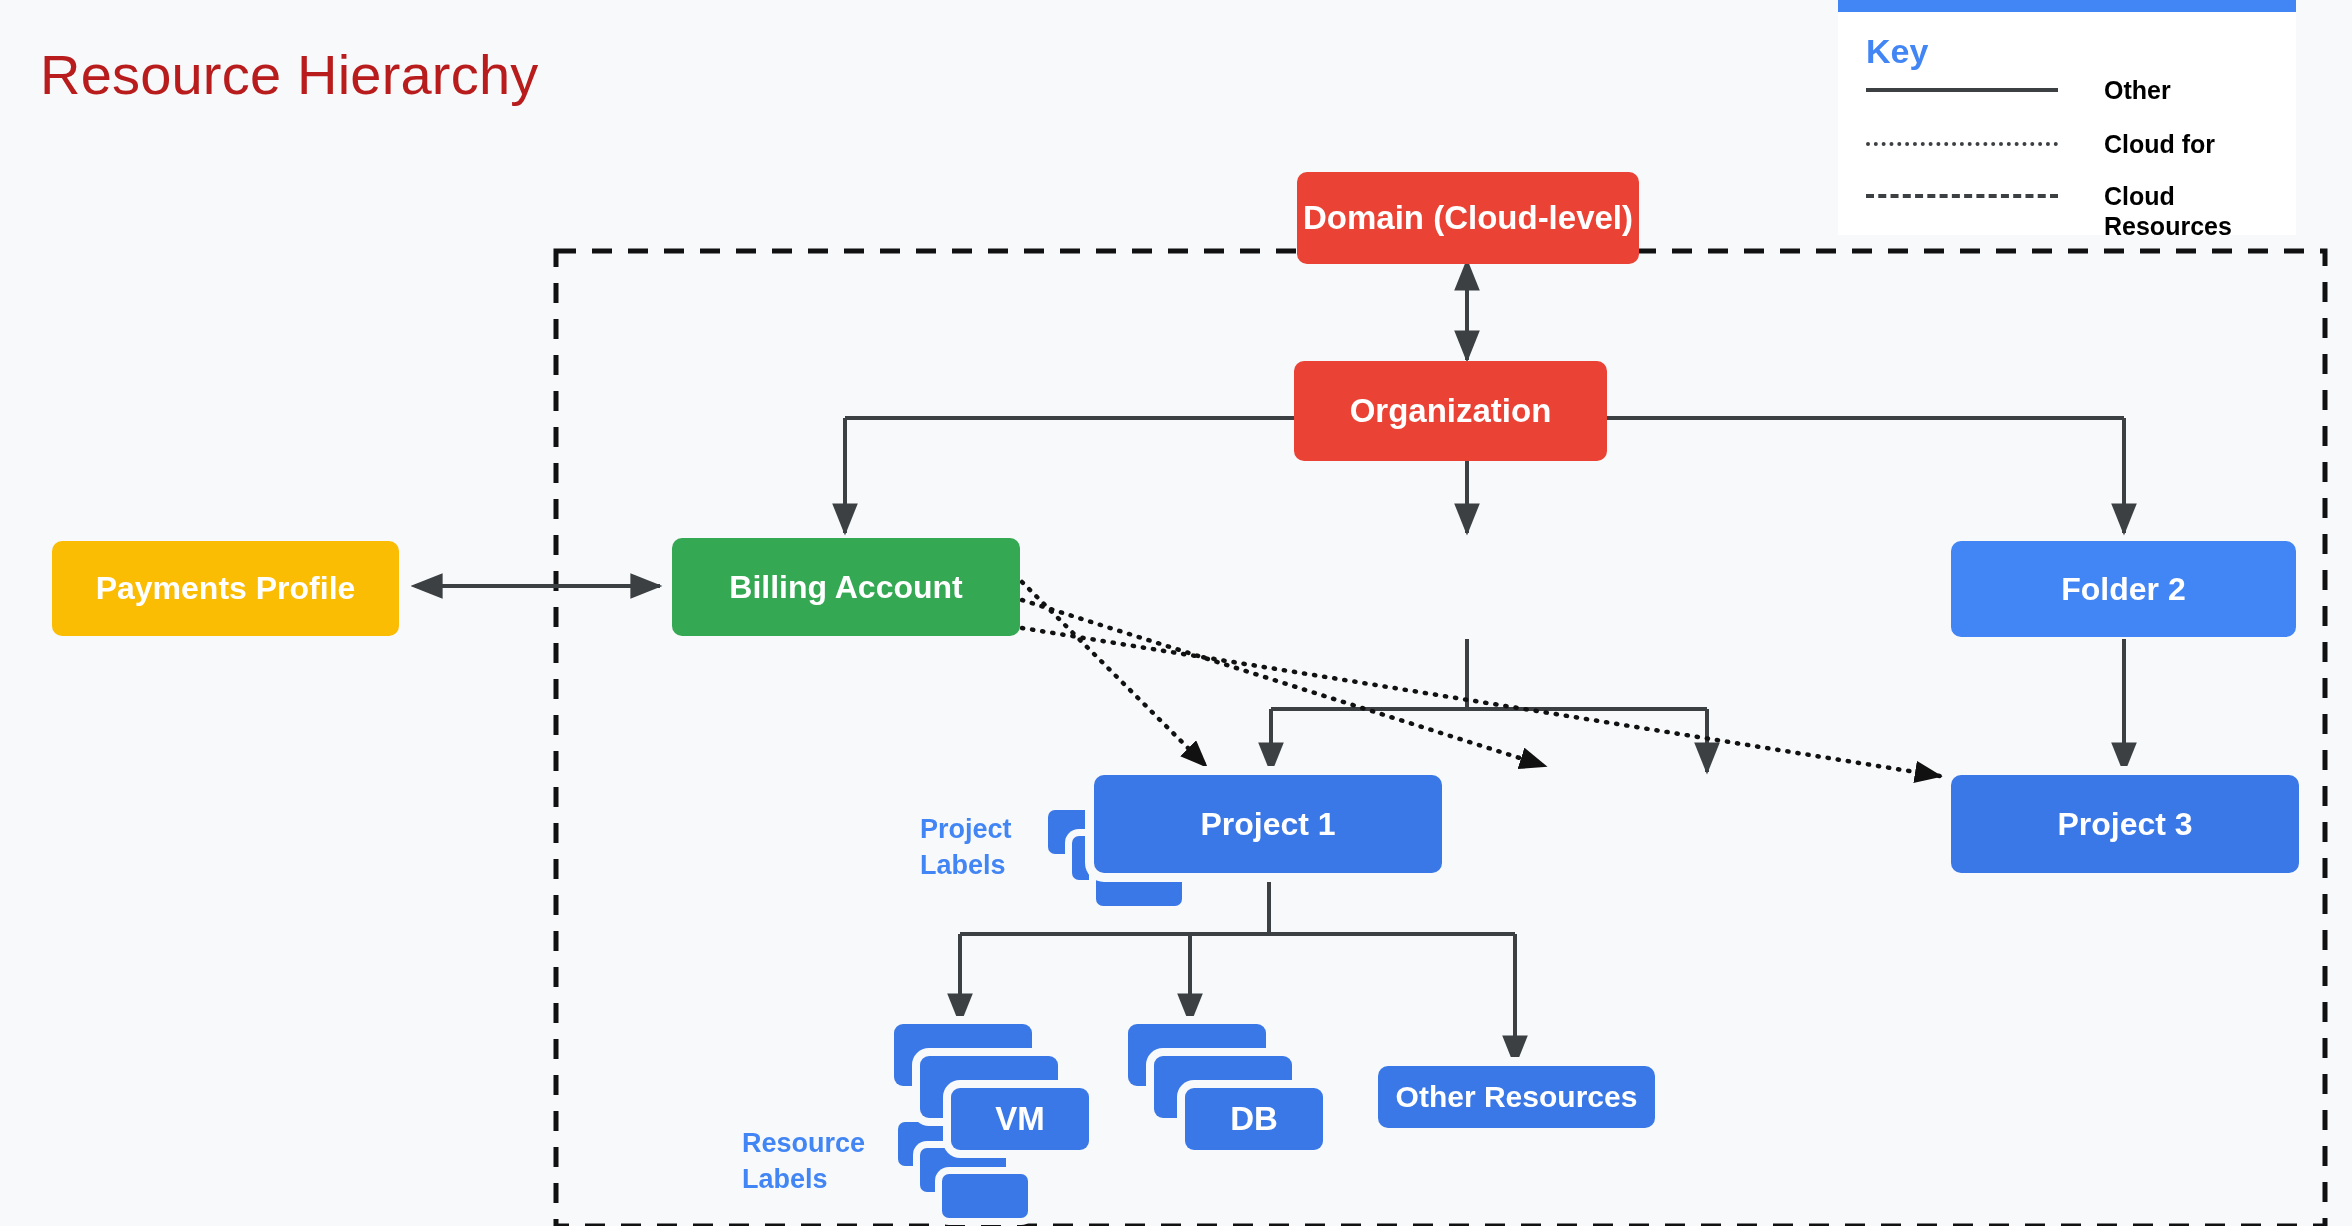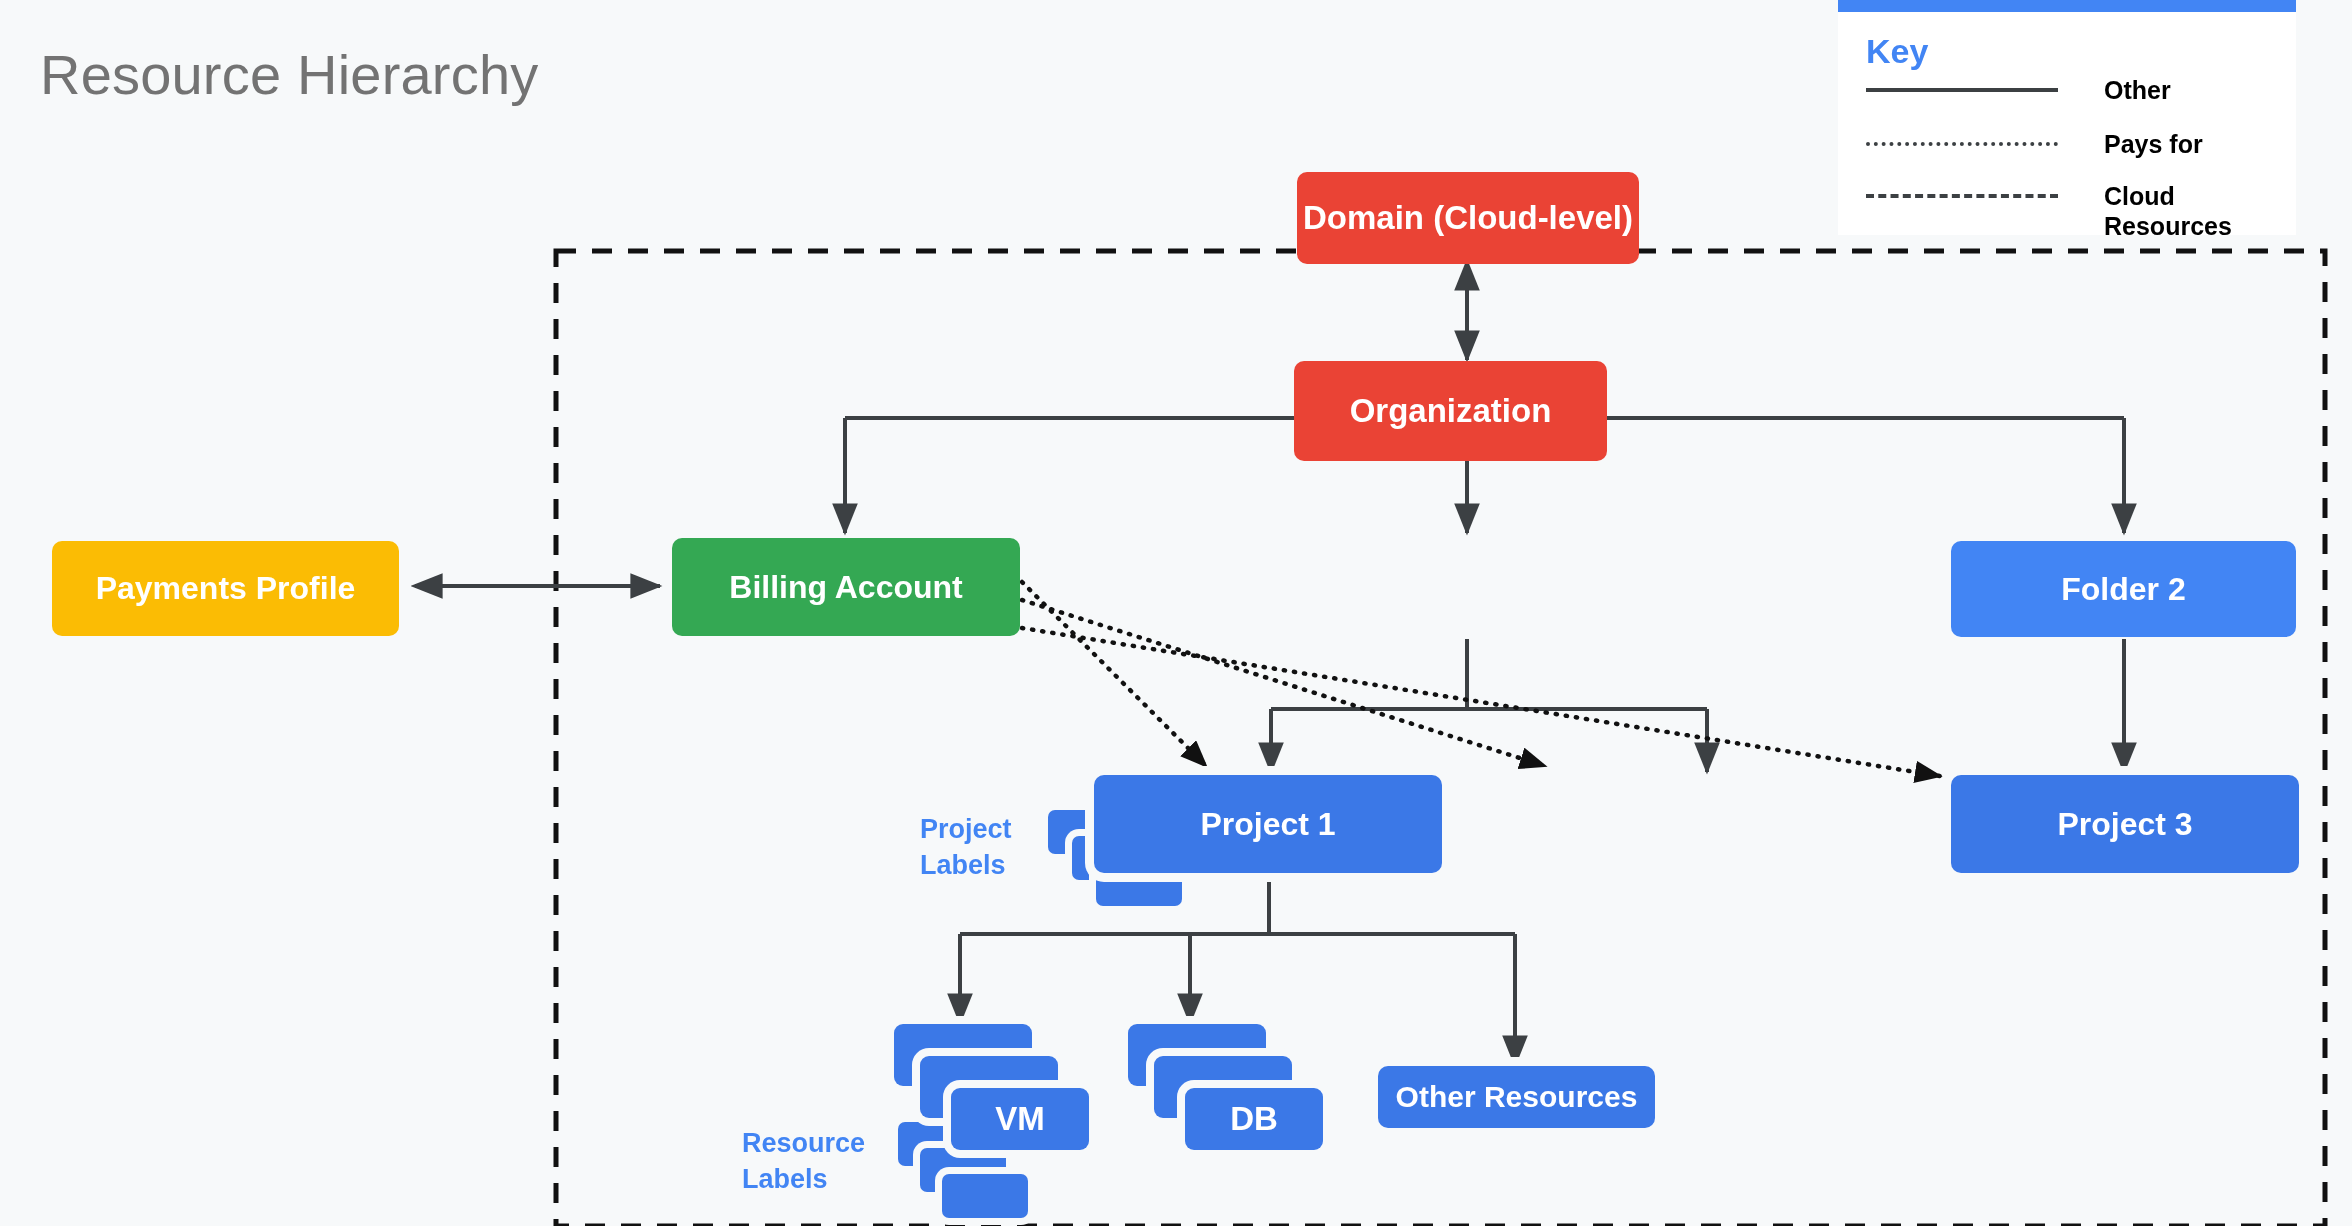--- a/index.html
+++ b/index.html
@@ -9,21 +9,21 @@
     background:#f7f9fa;
     font-family:"Liberation Sans","DejaVu Sans",sans-serif;
     overflow:hidden;
     position:relative;
   }
   #stage{position:absolute;left:0;top:0;width:2352px;height:1226px;}
 
   
   .page-title{
     position:absolute;left:40px;top:42px;
-    font-size:56px;font-weight:400;color:#737373;
+    font-size:56px;font-weight:400;color:#b91c1c;
     letter-spacing:.2px;white-space:nowrap;
   }
 
   
   #edges{position:absolute;left:0;top:0;width:2352px;height:1226px;}
 
   
   .node{
     position:absolute;box-sizing:border-box;
     display:flex;align-items:center;justify-content:center;
@@ -206,21 +206,21 @@
       <span class="key-sample">
         <i style="border-top:4px solid #3c4043;"></i>
       </span>
       <span class="key-lbl">Other</span>
     </div>
 
     <div class="key-row" style="top:128px;">
       <span class="key-sample">
         <i style="border-top:4px dotted #3c4043;"></i>
       </span>
-      <span class="key-lbl">Pays for</span>
+      <span class="key-lbl">Cloud for</span>
     </div>
 
     <div class="key-row" style="top:180px;">
       <span class="key-sample">
         <i style="border-top:4px dashed #3c4043;"></i>
       </span>
       <span class="key-lbl">Cloud
 Resources</span>
     </div>
   </div>

